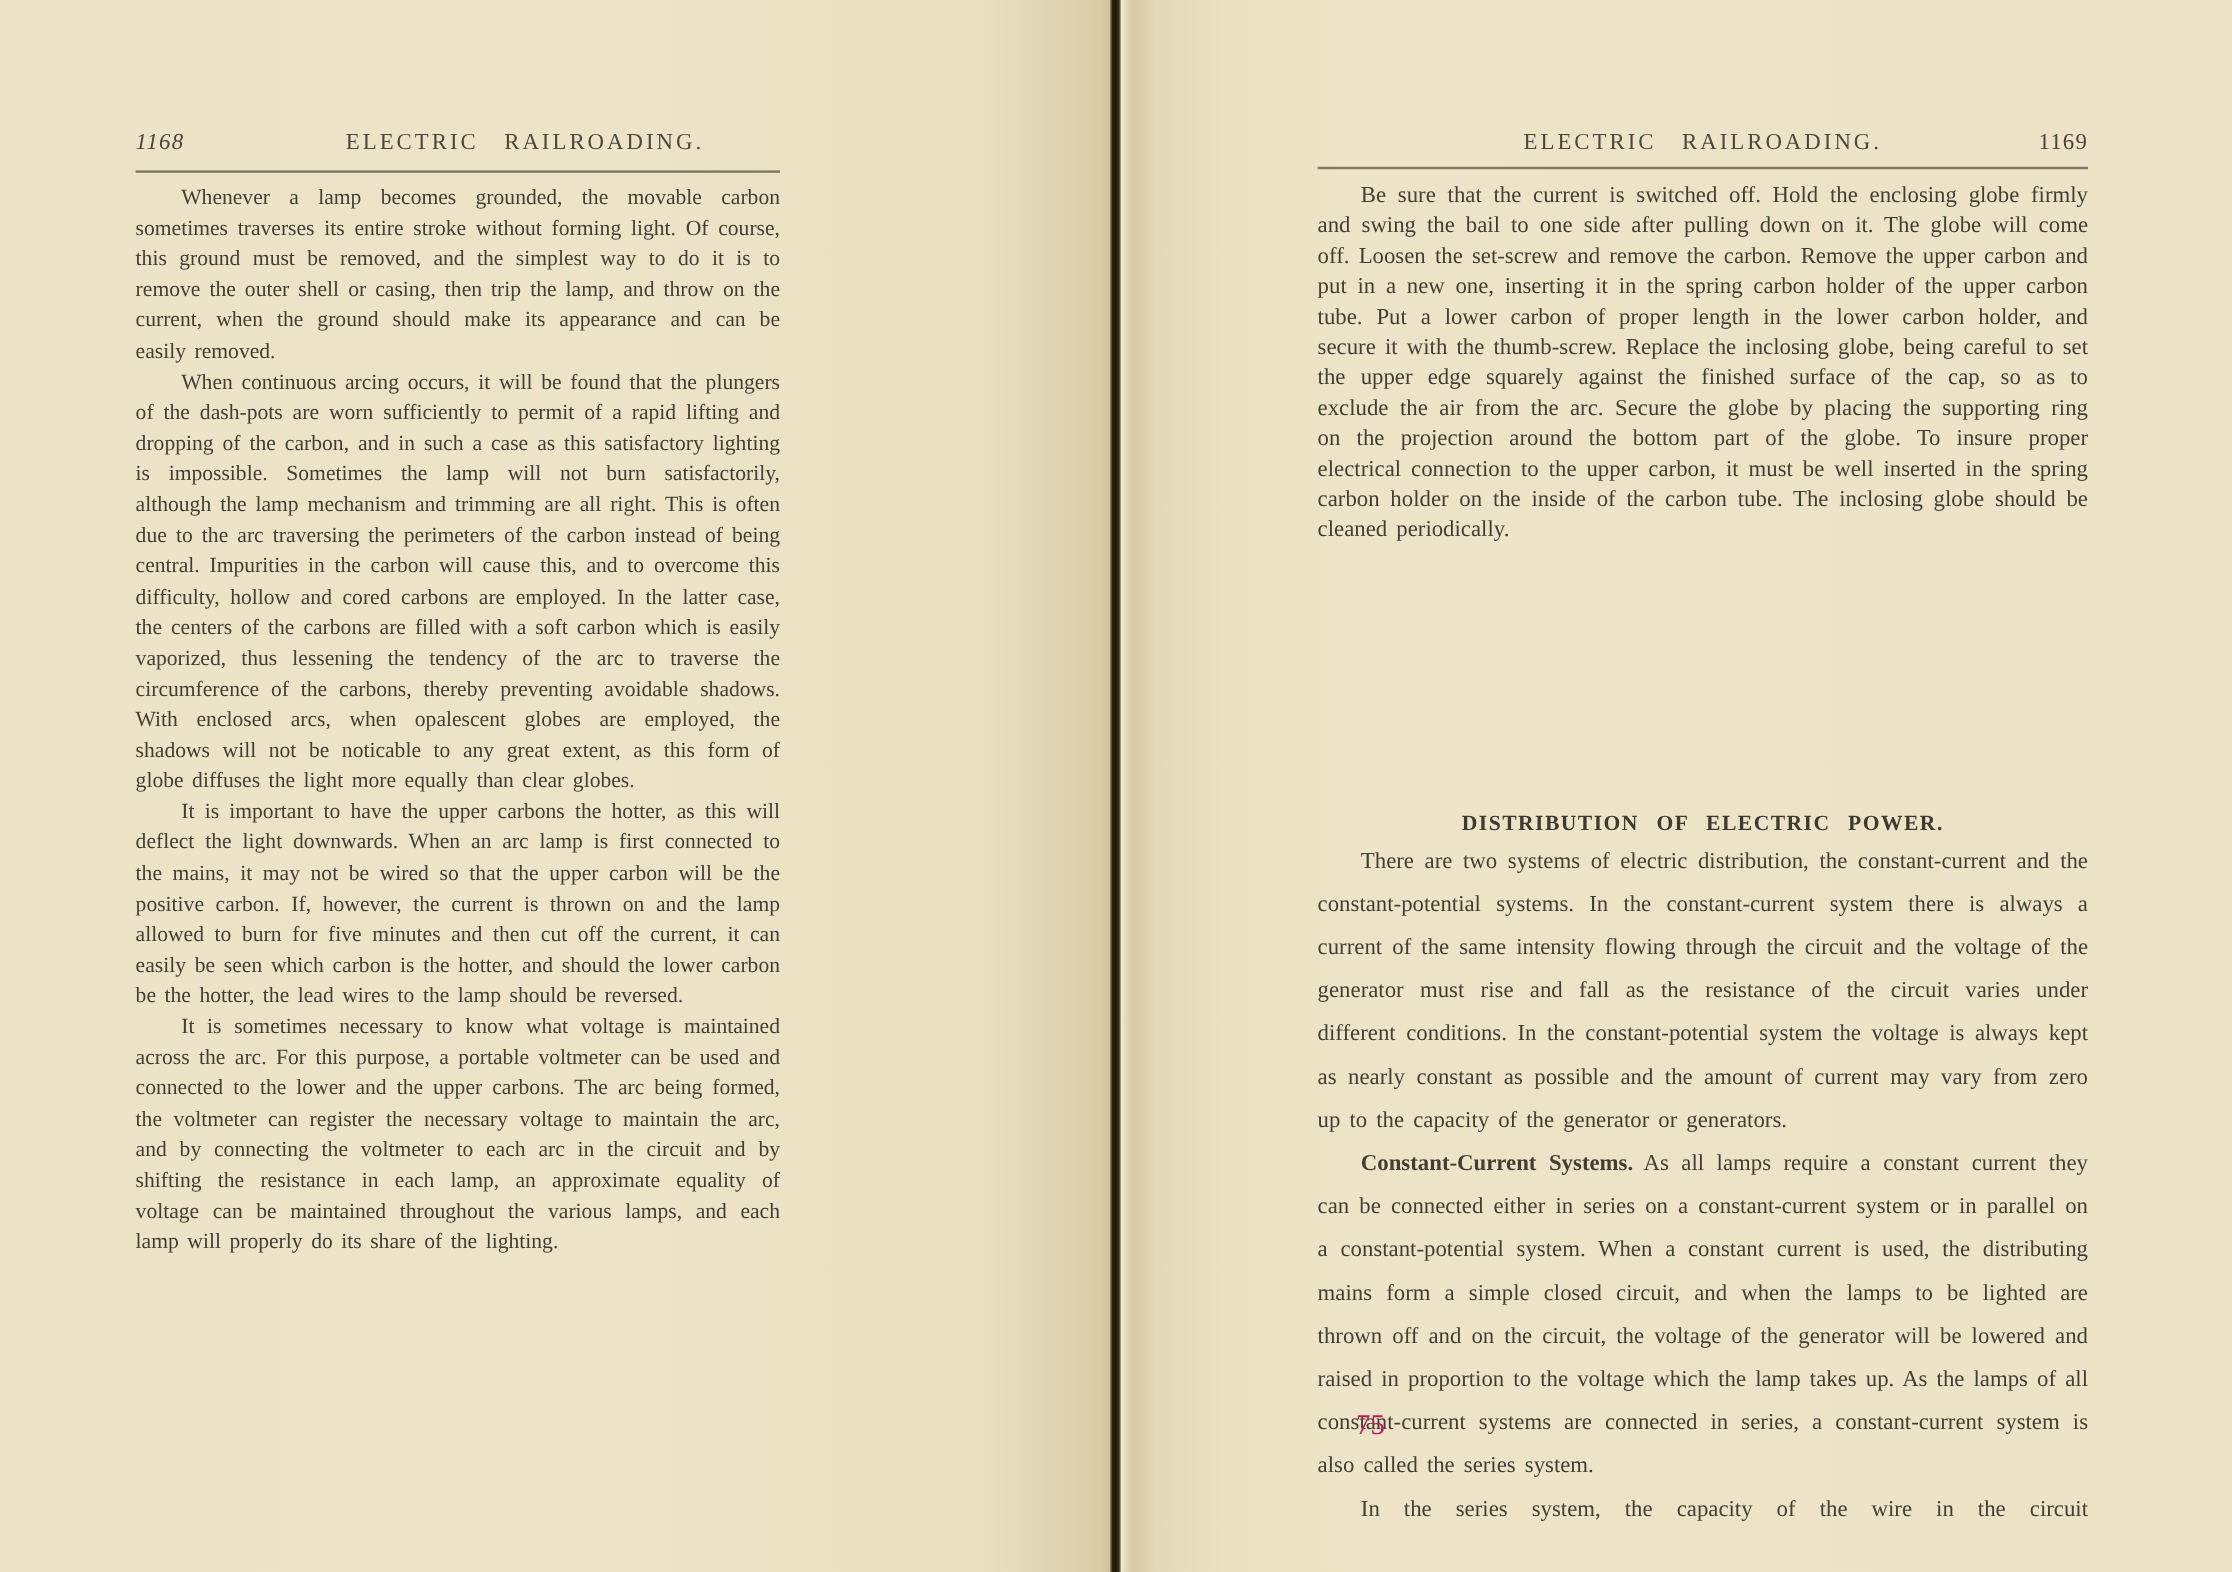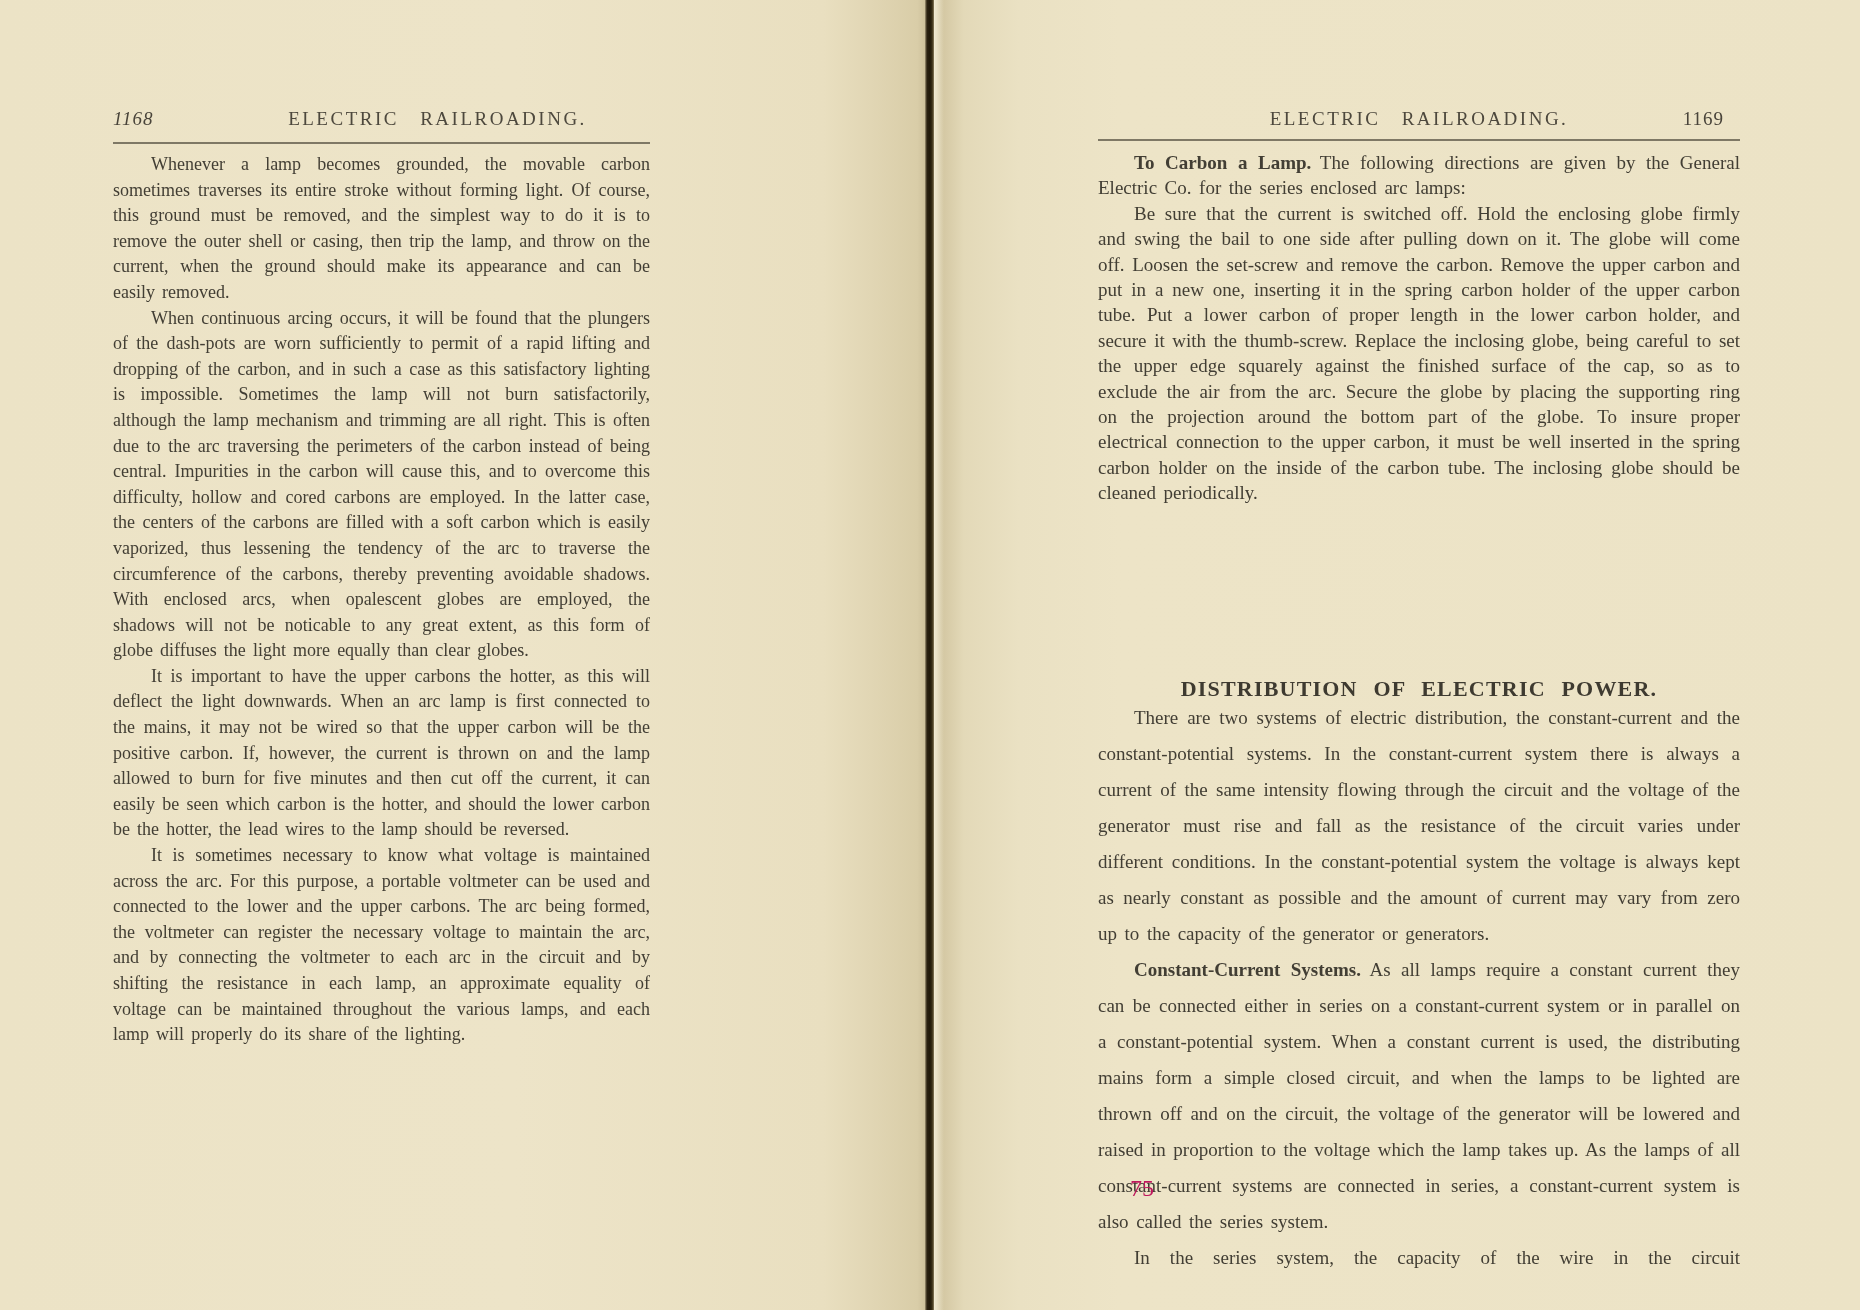--- a/index.html
+++ b/index.html
@@ -59,21 +59,21 @@
   .header-left { left: 113px; width: 537px; }
   .header-right { left: 1098px; width: 642px; }
   .folio {
     position: absolute;
     top: 0;
     font-size: 19px;
     letter-spacing: 1px;
     color: #49443a;
   }
   .folio-left { left: 0; font-style: italic; }
-  .folio-right { right: 16px; }
+  .folio-right { right: 0; }
   .running-title {
     position: absolute;
     top: 0;
     left: 50%;
     transform: translateX(-50%);
     letter-spacing: 2.5px;
     word-spacing: 14px;
     white-space: nowrap;
     color: #4d483d;
   }
@@ -125,21 +125,21 @@
   .lead {
     font-weight: bold;
     padding-right: 0.45em;
   }
   .section-heading {
     position: absolute;
     top: 676px;
     left: 1098px;
     width: 642px;
     text-align: center;
-    font-size: 22px;
+    font-size: 18px;
     font-weight: bold;
     letter-spacing: 1.2px;
     word-spacing: 9px;
     color: #3e3a30;
   }
   .footer-number {
     position: absolute;
     top: 1175px;
     left: 1130px;
     font-size: 24px;
@@ -172,21 +172,20 @@
   <div class="gutter-line"></div>
   <div class="gutter-sheen"></div>
 
   <div class="page-header header-right">
     <span class="running-title">ELECTRIC  RAILROADING.</span>
     <span class="folio folio-right">1169</span>
   </div>
   <div class="header-rule rule-right"></div>
 
   <div class="text-column col-right-top">
-    <p class="para"><span class="lead">To Carbon a Lamp.</span><span>The following directions are given by the General Electric Co. for the series enclosed arc lamps:</span></p>
     <p class="para">Be sure that the current is switched off. Hold the enclosing globe firmly and swing the bail to one side after pulling down on it. The globe will come off. Loosen the set-screw and remove the carbon. Remove the upper carbon and put in a new one, inserting it in the spring carbon holder of the upper carbon tube. Put a lower carbon of proper length in the lower carbon holder, and secure it with the thumb-screw. Replace the inclosing globe, being careful to set the upper edge squarely against the finished surface of the cap, so as to exclude the air from the arc. Secure the globe by placing the supporting ring on the projection around the bottom part of the globe. To insure proper electrical connection to the upper carbon, it must be well inserted in the spring carbon holder on the inside of the carbon tube. The inclosing globe should be cleaned periodically.</p>
   </div>
 
   <div class="section-heading">DISTRIBUTION OF ELECTRIC POWER.</div>
 
   <div class="text-column col-right-bottom">
     <p class="para">There are two systems of electric distribution, the constant-current and the constant-potential systems. In the constant-current system there is always a current of the same intensity flowing through the circuit and the voltage of the generator must rise and fall as the resistance of the circuit varies under different conditions. In the constant-potential system the voltage is always kept as nearly constant as possible and the amount of current may vary from zero up to the capacity of the generator or generators.</p>
     <p class="para"><span class="lead">Constant-Current Systems.</span><span>As all lamps require a constant current they can be connected either in series on a constant-current system or in parallel on a constant-potential system. When a constant current is used, the distributing mains form a simple closed circuit, and when the lamps to be lighted are thrown off and on the circuit, the voltage of the generator will be lowered and raised in proportion to the voltage which the lamp takes up. As the lamps of all constant-current systems are connected in series, a constant-current system is also called the series system.</span></p>
     <p class="para cont">In the series system, the capacity of the wire in the circuit</p>
   </div>

